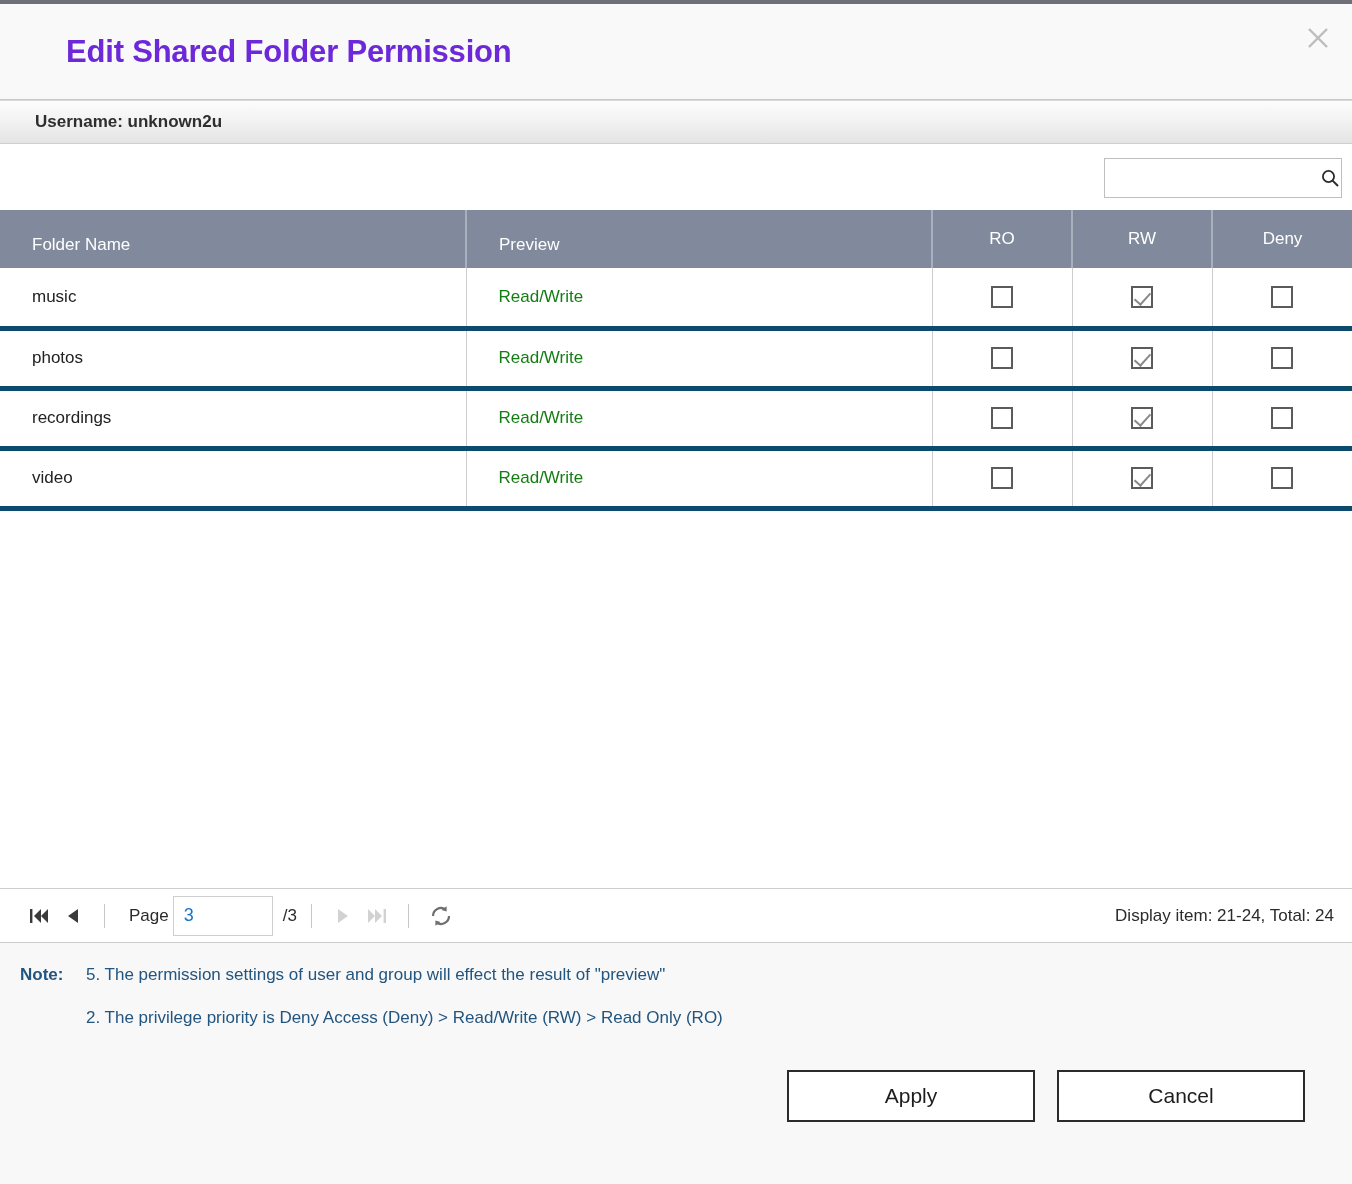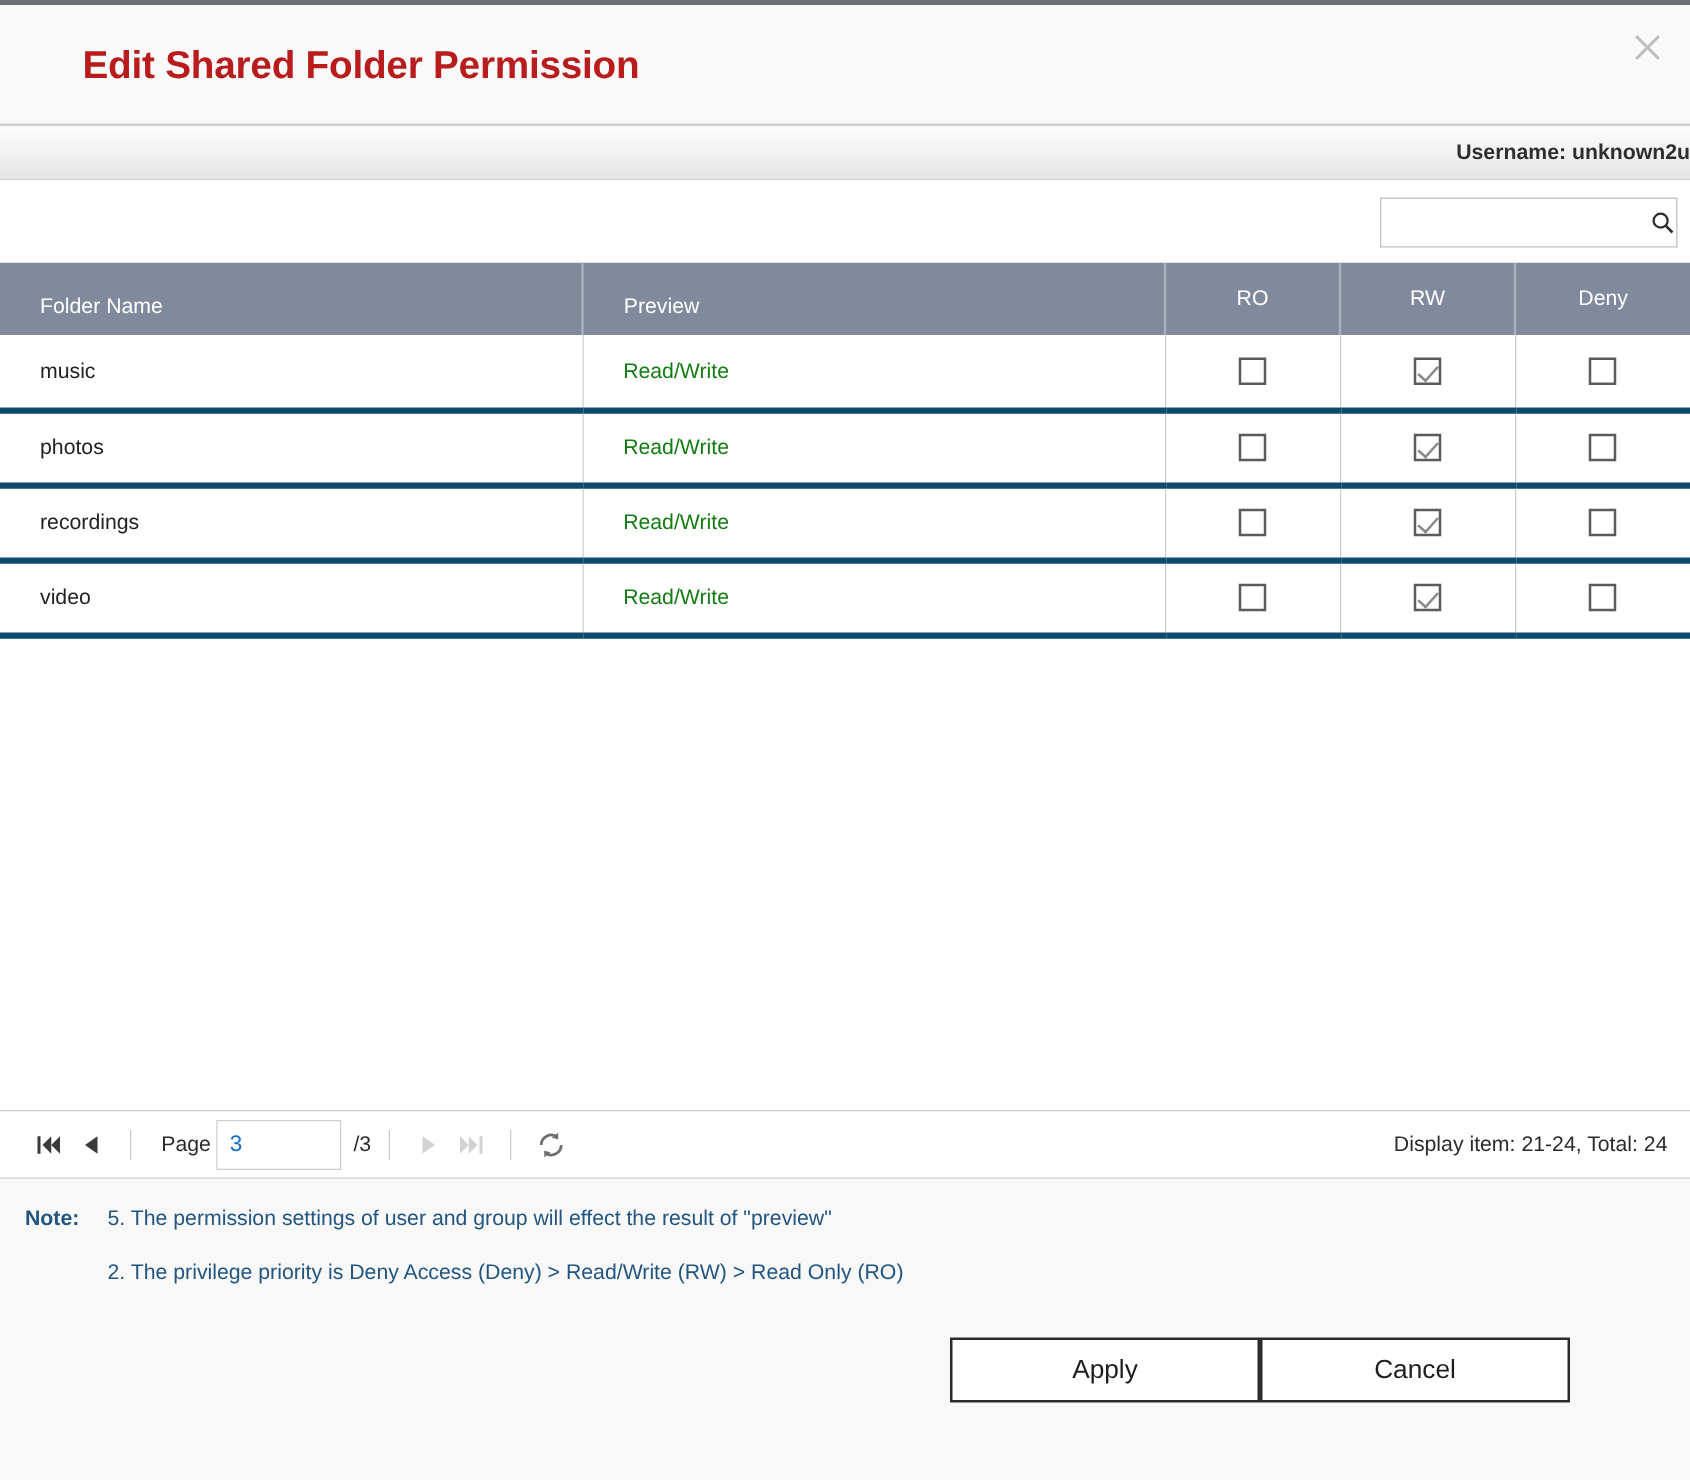--- a/index.html
+++ b/index.html
@@ -31,21 +31,21 @@
     height: 96px;
     flex: 0 0 auto;
     background: #f9f9f9;
     border-bottom: 1px solid #c9c9c9;
   }
   .dialog-title {
     position: absolute;
     left: 66px; top: 30px;
     font-size: 31px;
     font-weight: bold;
-    color: #b91c1c;
+    color: #6d28d9;
     letter-spacing: -0.2px;
   }
   .close-icon {
     position: absolute;
     right: 14px; top: 14px;
     width: 40px; height: 40px;
     display: flex; align-items: center; justify-content: center;
     color: #bdbdbd;
     font-size: 30px;
     line-height: 1;
@@ -57,21 +57,20 @@
   
   .userbar {
     height: 44px;
     flex: 0 0 auto;
     background: linear-gradient(to bottom, #fdfdfd 0%, #f0f0f0 55%, #e4e4e4 100%);
     border-top: 1px solid #d8d8d8;
     border-bottom: 1px solid #cfcfcf;
     display: flex;
     align-items: center;
     padding-left: 35px;
-    justify-content: flex-end;
   }
   .userbar-label {
     font-size: 17px;
     font-weight: bold;
     color: #2e2e2e;
   }
 
   
   .searchrow {
     height: 66px;
@@ -251,22 +250,22 @@
   .note-text { flex: 1 1 auto; }
 
   
   .footer {
     flex: 0 0 auto;
     background: #f8f8f8;
     height: 120px;
     display: flex;
     align-items: flex-start;
     justify-content: flex-end;
-    padding: 6px 96px 0 0;
-    gap: 0;
+    padding: 6px 47px 0 0;
+    gap: 22px;
   }
   .btn {
     width: 248px; height: 52px;
     background: #ffffff;
     border: 2px solid #2b2b2b;
     font-size: 21px;
     color: #1d1d1d;
     font-family: "Liberation Sans", sans-serif;
     cursor: pointer;
     display: flex;

